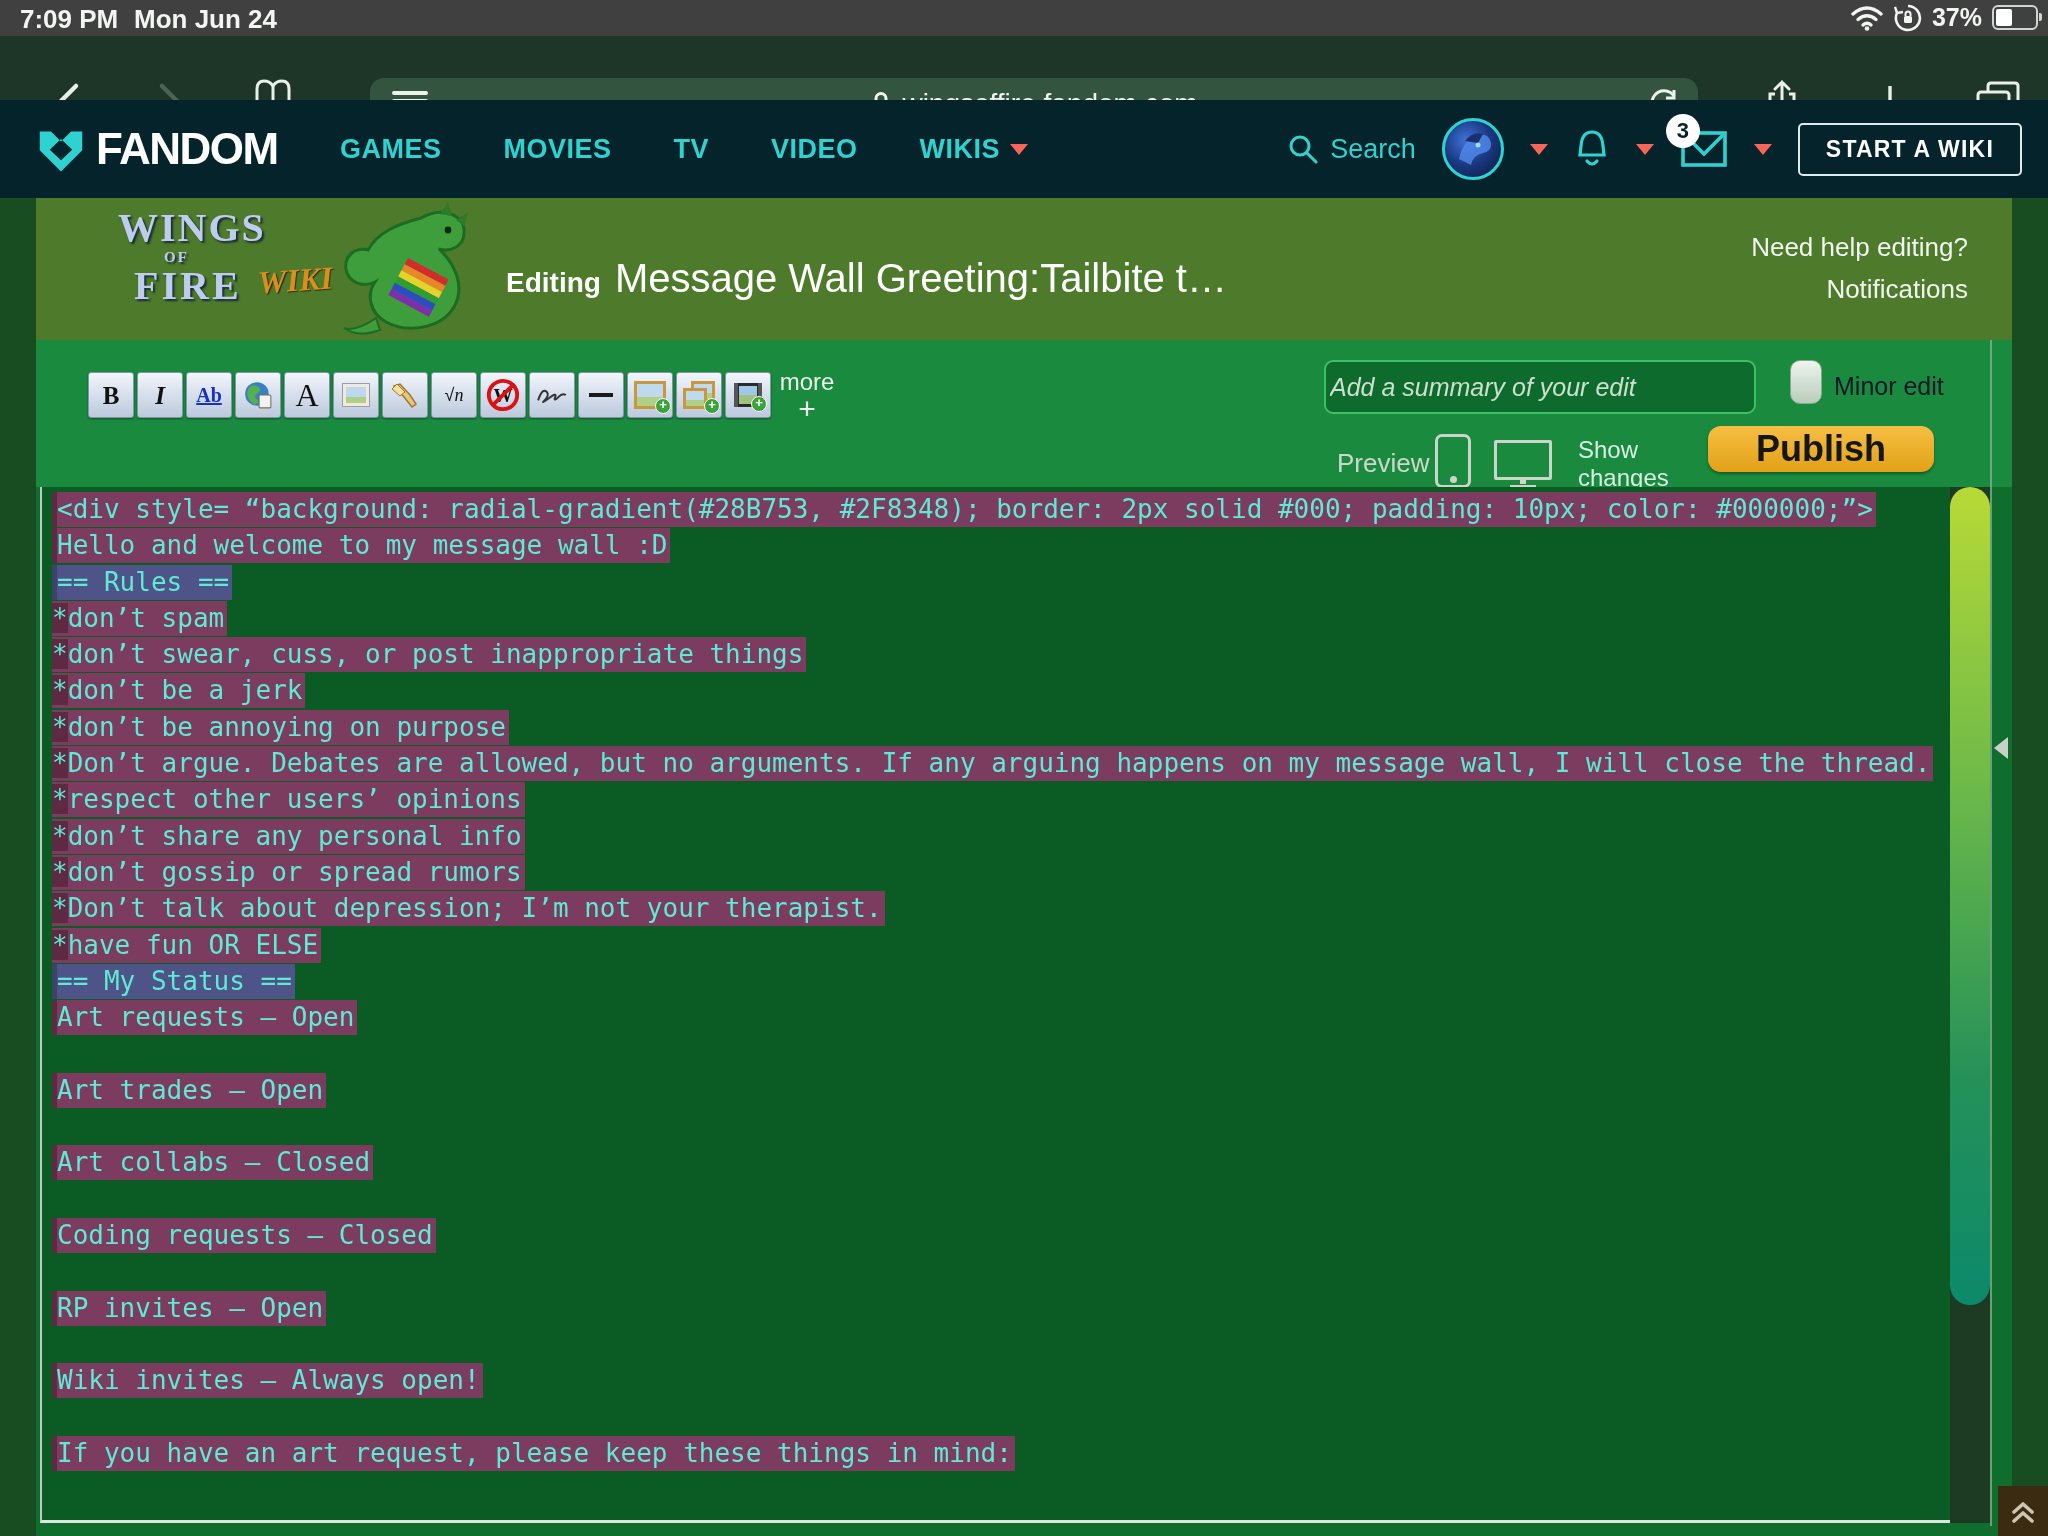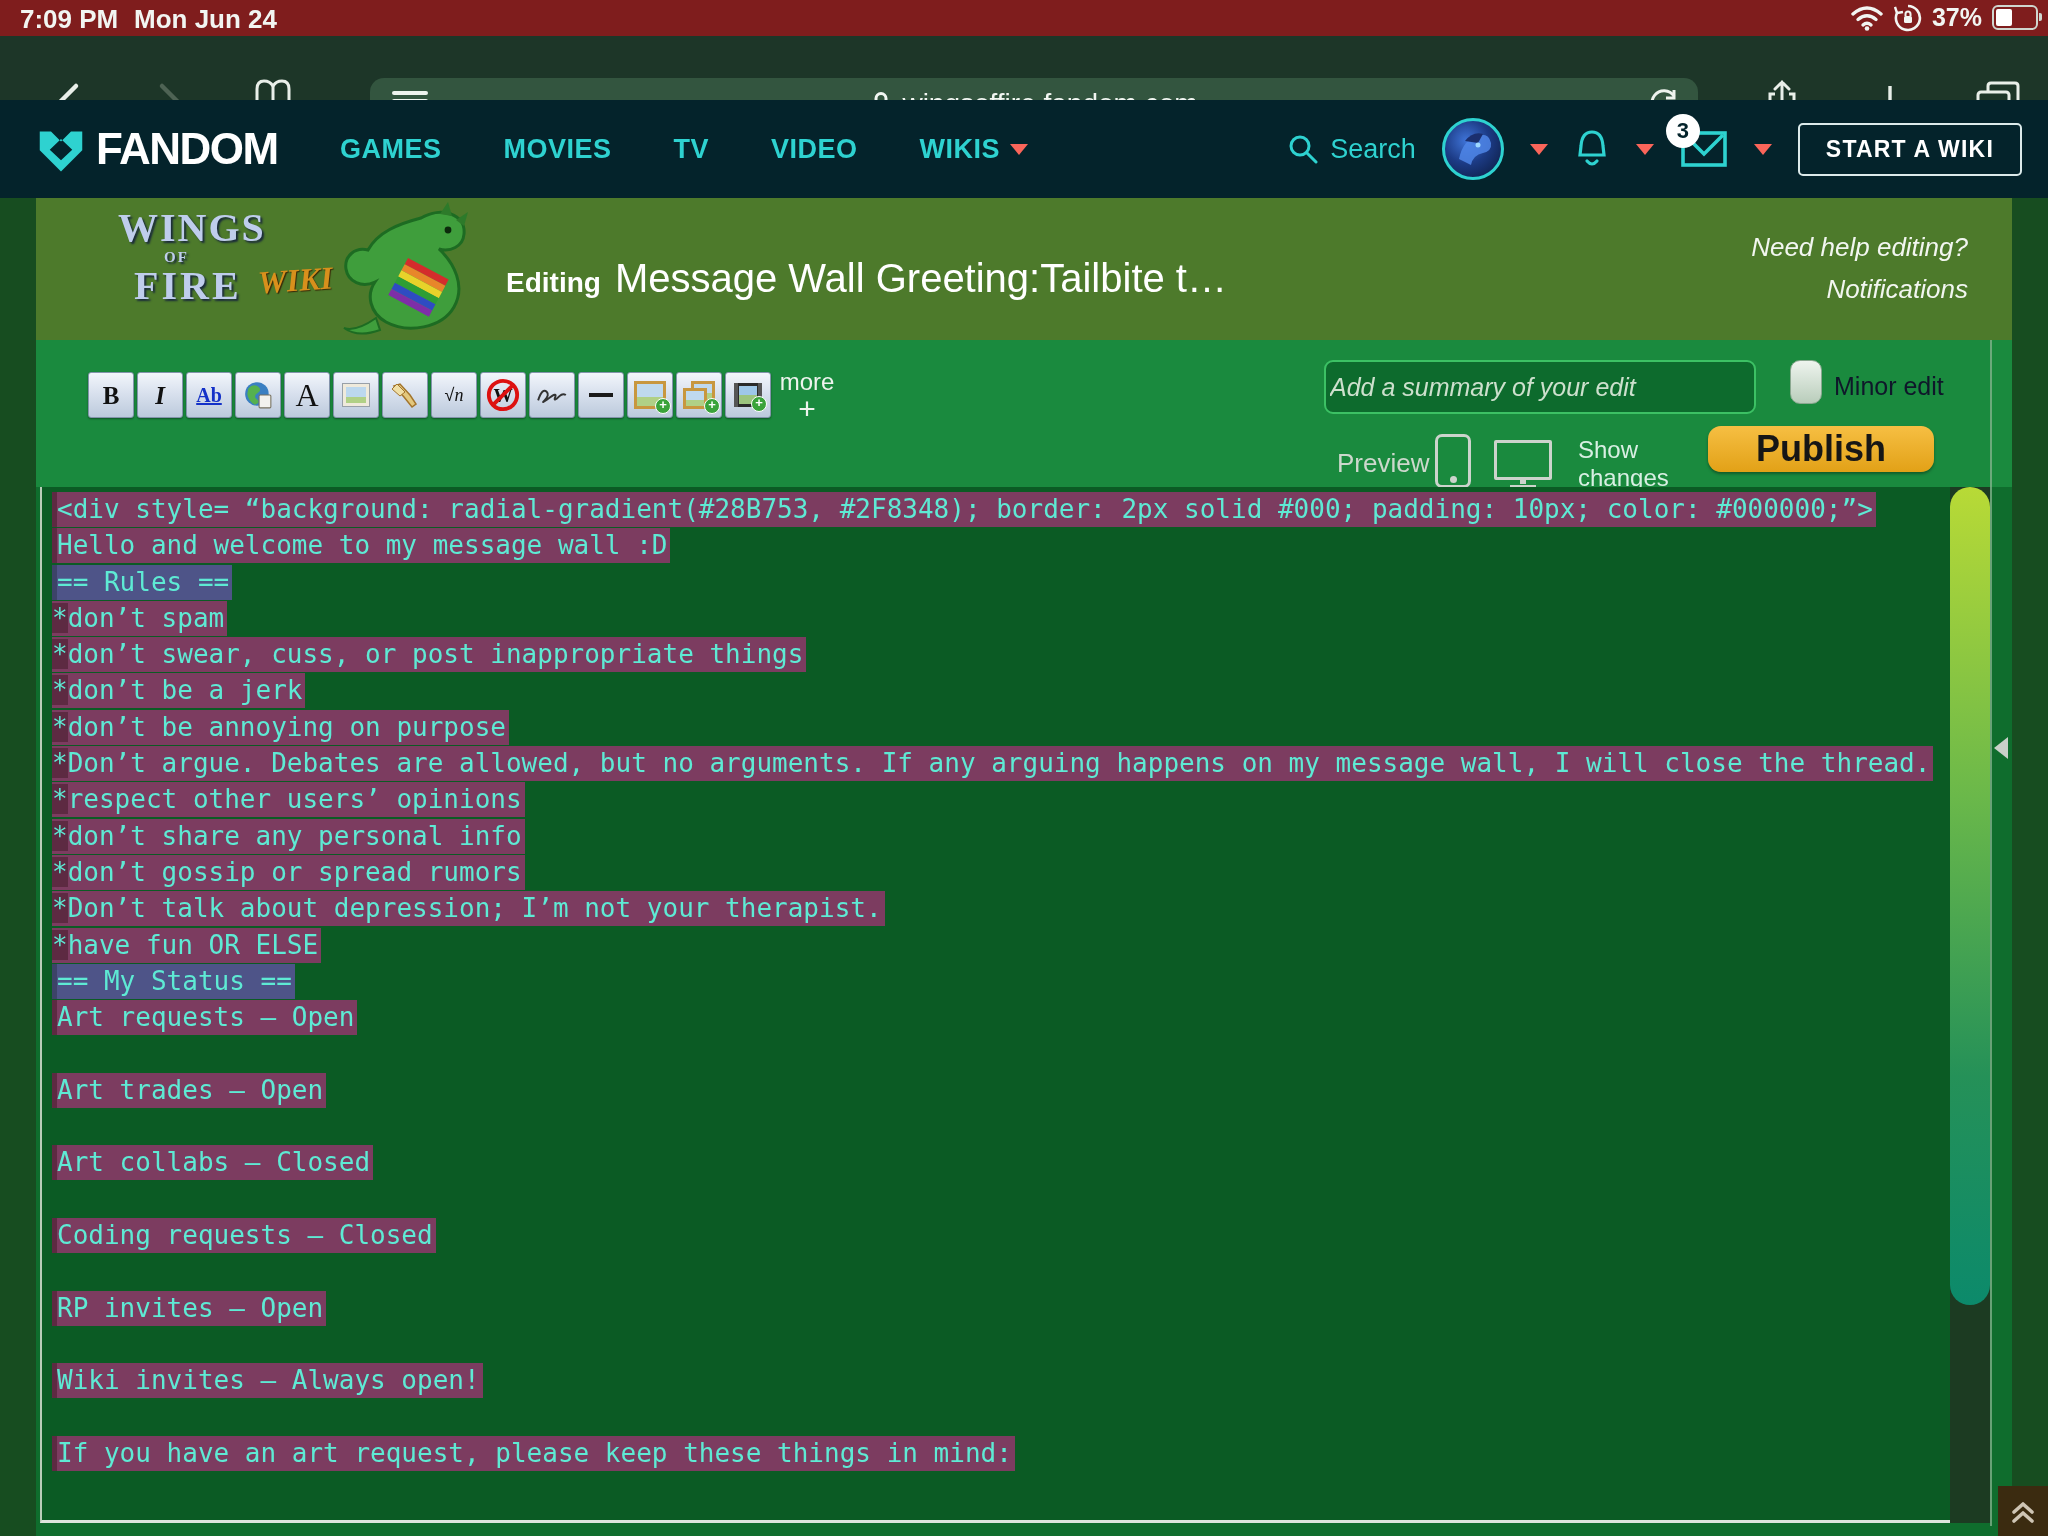--- a/index.html
+++ b/index.html
@@ -1,21 +1,21 @@
 <!DOCTYPE html>
 <html><head>
 <meta charset="utf-8">
 <style>
   html,body{margin:0;padding:0;background:#000;}
   #screen{position:relative;width:2048px;height:1536px;overflow:hidden;
     font-family:"Liberation Sans",sans-serif;background:#0f6d2d;}
 
   
   .ios-top{position:absolute;left:0;top:0;width:2048px;height:100px;background:#1d3628;}
-  .statusbar{position:absolute;left:0;top:0;width:2048px;height:36px;background:#7f1d1d;}
+  .statusbar{position:absolute;left:0;top:0;width:2048px;height:36px;background:#404040;}
   .statusbar .time{position:absolute;left:20px;top:4px;color:#f2f5f2;font-size:26px;font-weight:700;}
   .statusbar .date{position:absolute;left:134px;top:4px;color:#f2f5f2;font-size:26px;font-weight:700;}
   .sb-right{position:absolute;right:10px;top:3px;display:flex;align-items:center;gap:10px;color:#f2f5f2;}
   .sb-right .pct{font-size:25px;font-weight:700;}
   .batt{position:relative;width:42px;height:21px;border:2px solid #cfd6cf;border-radius:6px;}
   .batt i{position:absolute;left:2px;top:2px;bottom:2px;width:37%;background:#fff;border-radius:2px;}
   .batt u{position:absolute;right:-6px;top:6px;width:3px;height:8px;background:#cfd6cf;border-radius:0 2px 2px 0;}
 
   .safaribar{position:absolute;left:0;top:36px;width:2048px;height:64px;}
   .nav-arrow{position:absolute;top:46px;width:44px;height:44px;}
@@ -53,21 +53,21 @@
     font-family:"Liberation Serif",serif;font-weight:700;text-shadow:2px 2px 2px #1a2a3a;line-height:1;}
   .woflogo .l1{font-size:40px;letter-spacing:2px;}
   .woflogo .l2{font-size:15px;margin:2px 0 1px 46px;letter-spacing:2px;}
   .woflogo .l3{font-size:40px;margin-left:16px;letter-spacing:3px;}
   .wikiword{position:absolute;left:222px;top:64px;color:#d8901c;font-family:"Liberation Serif",serif;
     font-weight:700;font-style:italic;font-size:32px;transform:rotate(-4deg);text-shadow:1px 1px 1px #3a2a08;}
   .dragon{position:absolute;left:300px;top:2px;}
   .edit-title{position:absolute;left:470px;top:58px;display:flex;align-items:baseline;gap:14px;color:#fff;}
   .edit-title .small{font-size:28px;font-weight:700;}
   .edit-title .big{font-size:40px;}
-  .head-links{position:absolute;right:44px;top:28px;text-align:right;color:#f2f6f0;font-size:26px;line-height:42px;font-style:italic;}
+  .head-links{position:absolute;right:44px;top:28px;text-align:right;color:#f2f6f0;font-size:26px;line-height:42px;}
 
   
   .toolband{position:absolute;left:36px;top:340px;width:1976px;height:147px;background:#1a8a3e;}
   .tb-row{position:absolute;left:52px;top:32px;display:flex;gap:3px;}
   .tb-btn{width:44px;height:44px;border:1px solid #8494ac;border-radius:3px;
     background:linear-gradient(180deg,#f2f6fb 0%,#d9e1ee 45%,#bccadc 100%);
     display:flex;align-items:center;justify-content:center;box-shadow:0 1px 2px rgba(0,0,0,.4);}
   .tg{line-height:1;}
   .frame{display:block;width:26px;height:22px;border:3px solid #c8973f;
     background:linear-gradient(180deg,#bfd9ee 58%,#b0d086 58%);}

